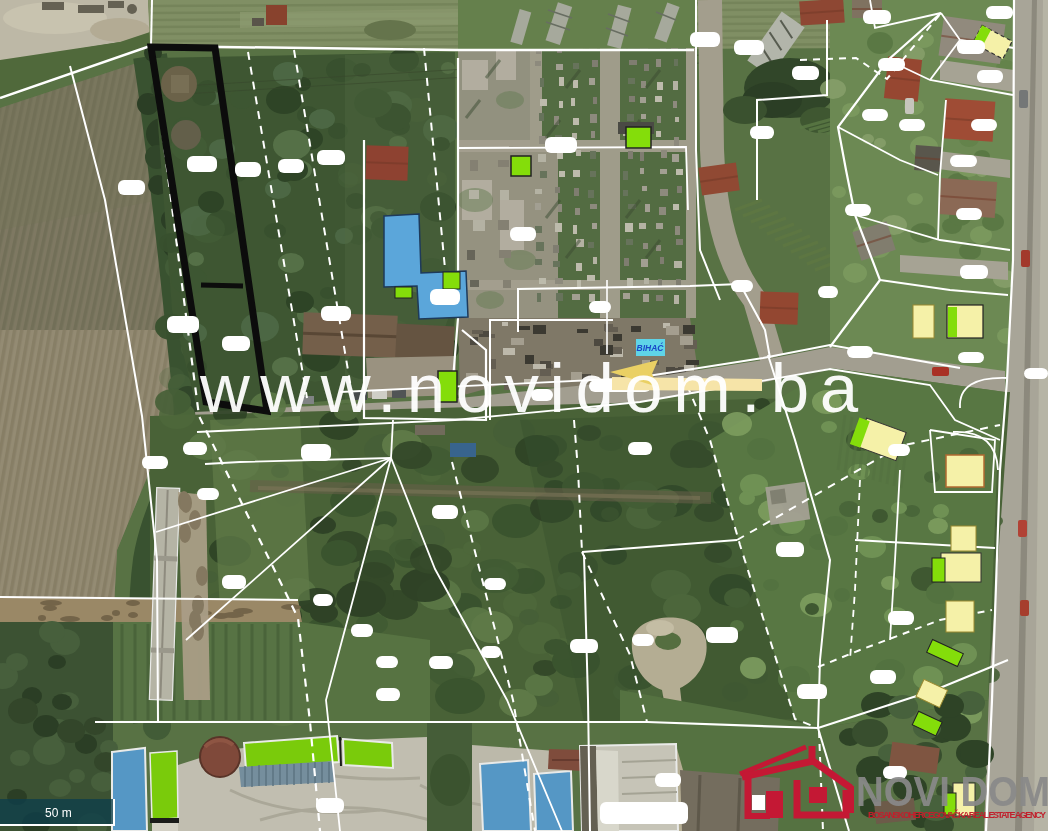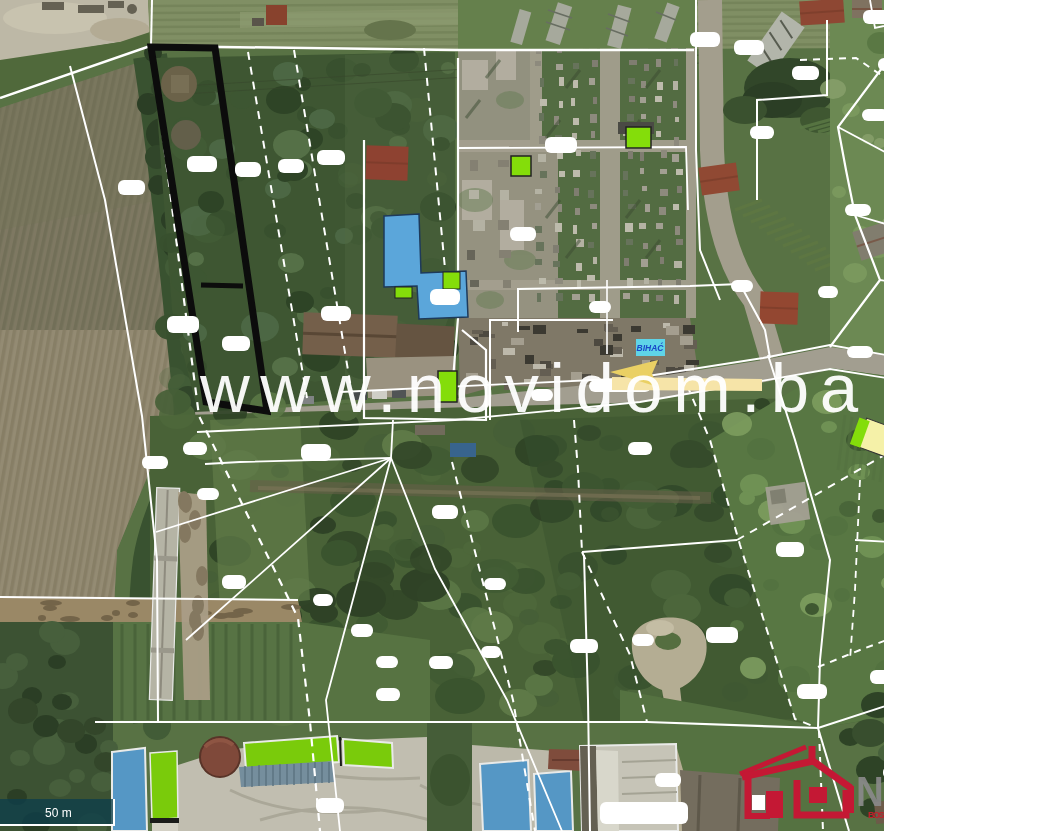--- a/index.html
+++ b/index.html
@@ -1,17 +1,17 @@
 <!DOCTYPE html>
 <html><head>
 <meta charset="utf-8">
 <title>map</title>
 <style>
 html,body{margin:0;padding:0;background:#ffffff}
-#stage{position:relative;width:884px;height:831px;overflow:hidden;font-family:"Liberation Sans",sans-serif}
+#stage{position:relative;width:1048px;height:831px;overflow:hidden;font-family:"Liberation Sans",sans-serif}
 </style>
 </head>
 <body>
 <div id="stage">
 <svg width="1048" height="831" viewBox="0 0 1048 831">
 <defs>
 <pattern id="fs" width="7" height="7" patternTransform="rotate(12)" patternUnits="userSpaceOnUse">
 <rect width="7" height="7" fill="#88816a"></rect>
 <rect width="3.5" height="7" fill="#7b775f"></rect>
 </pattern>

